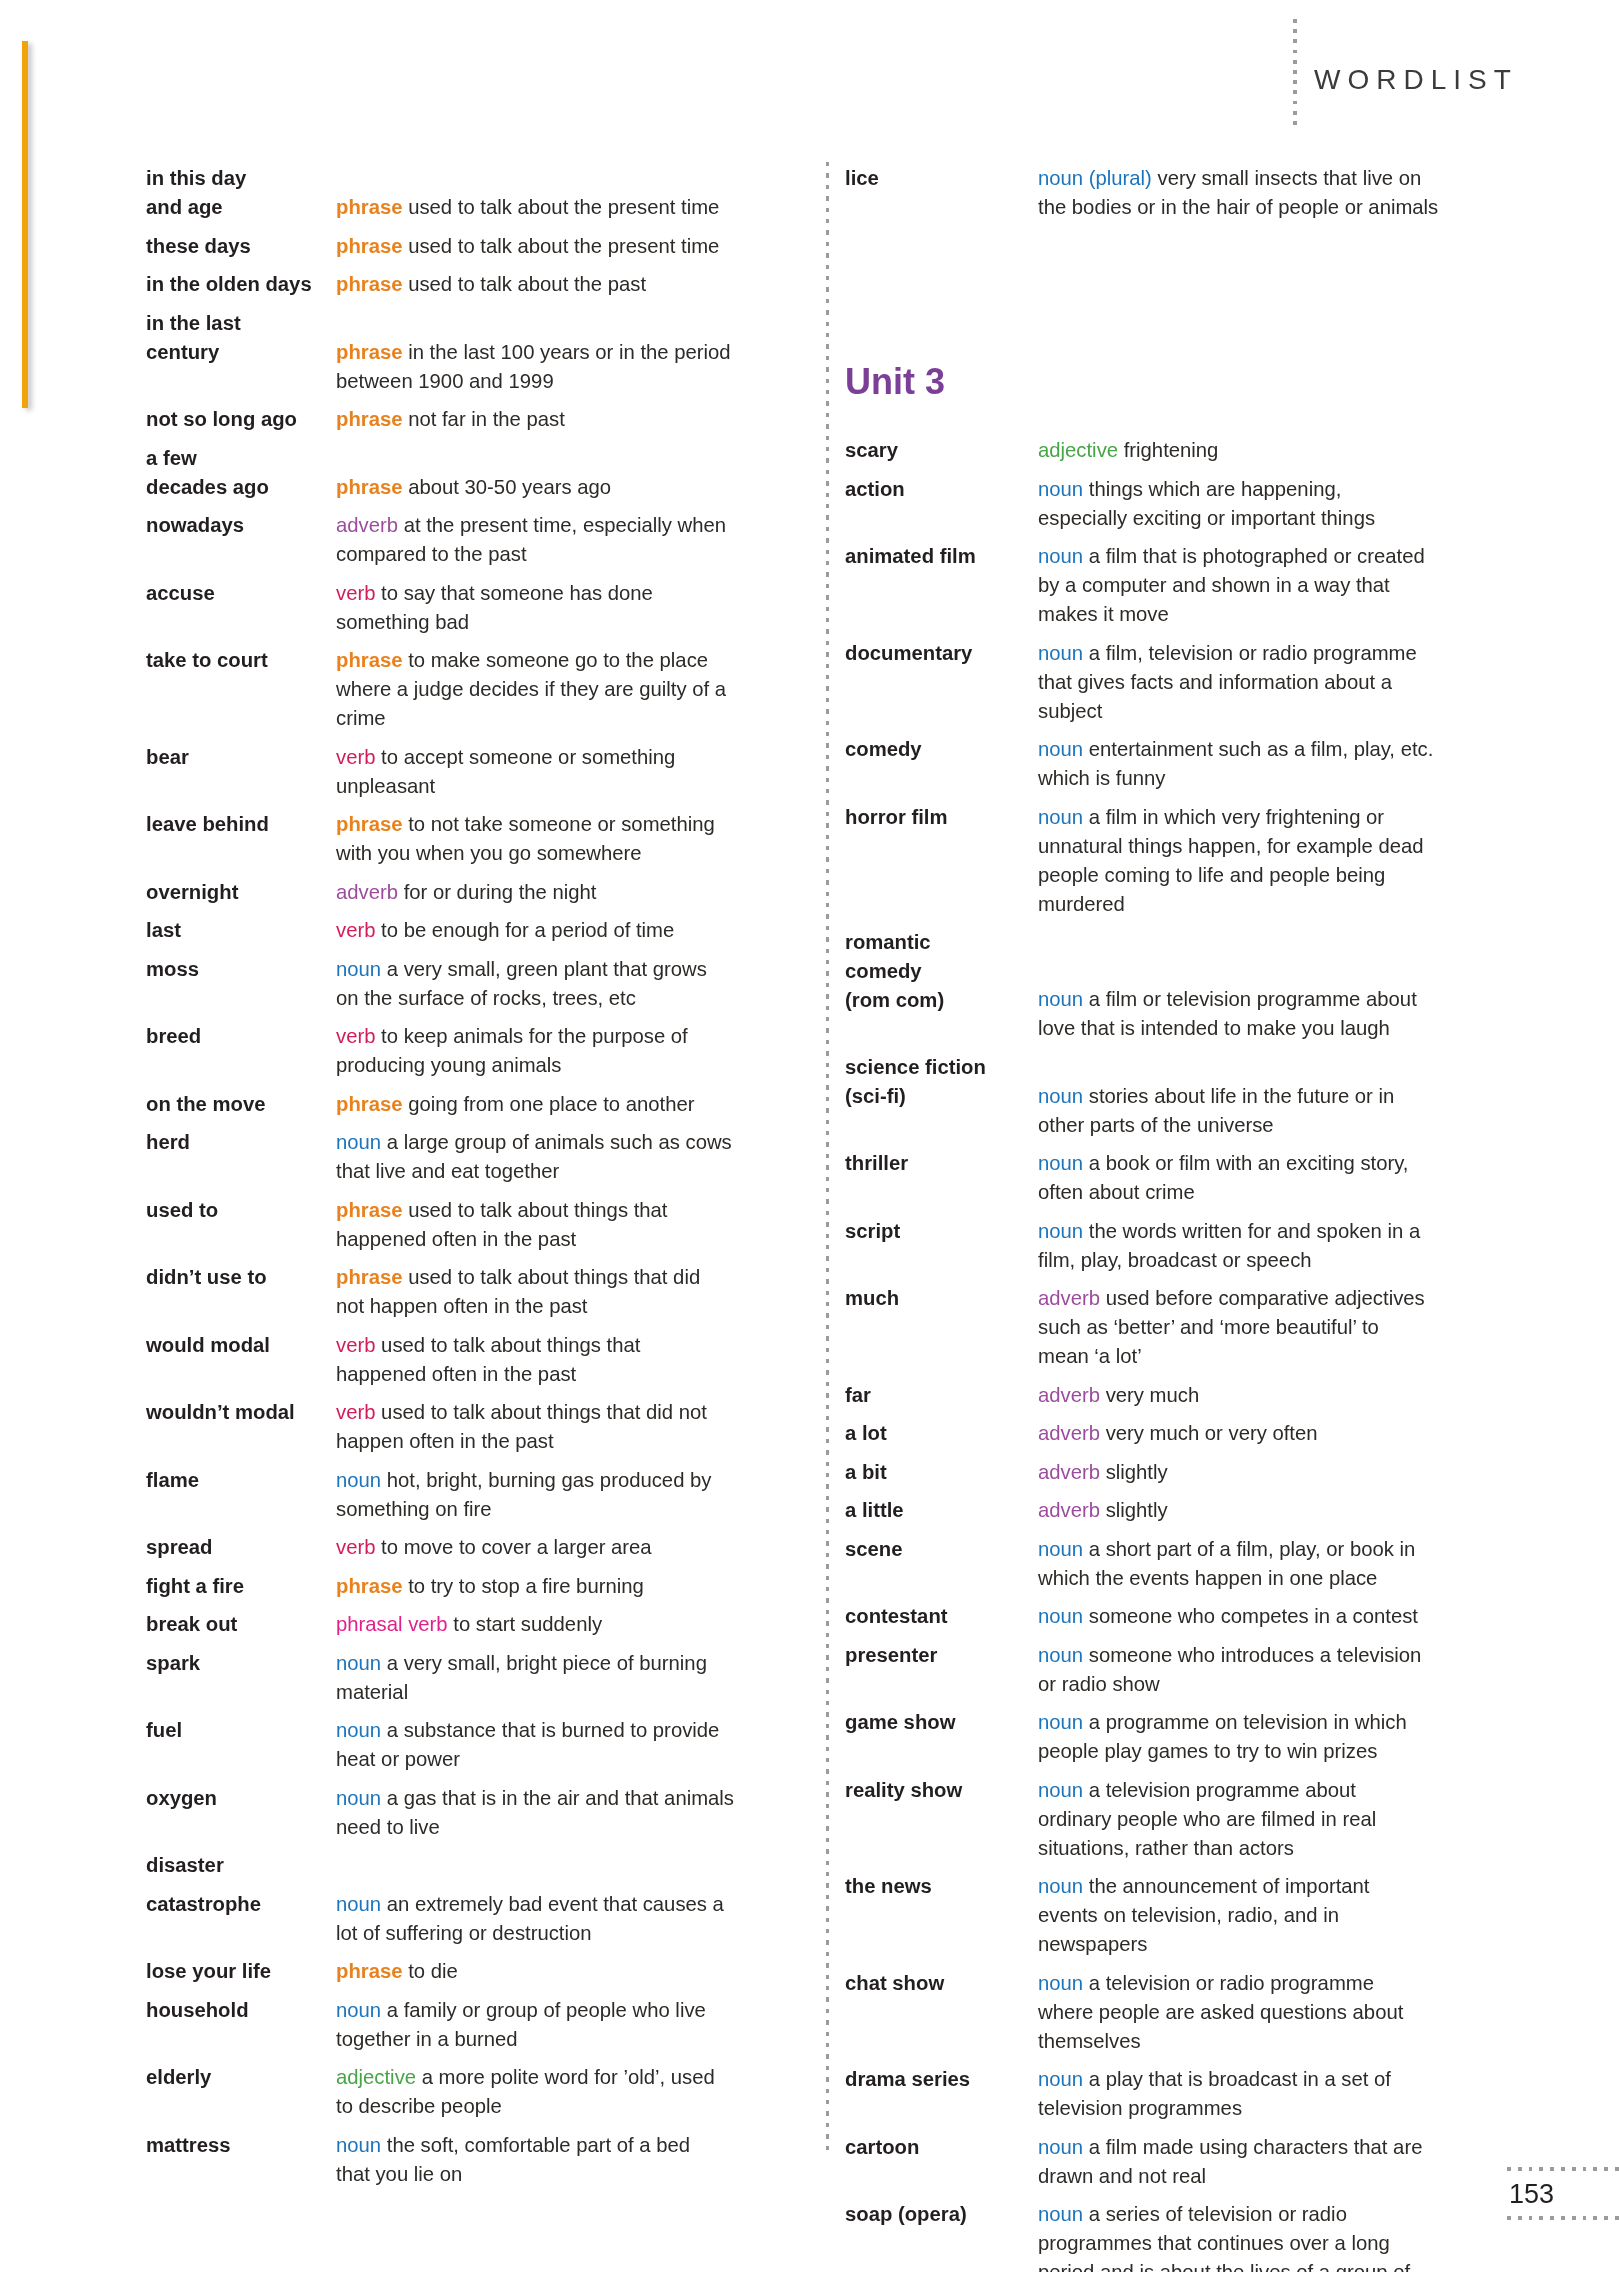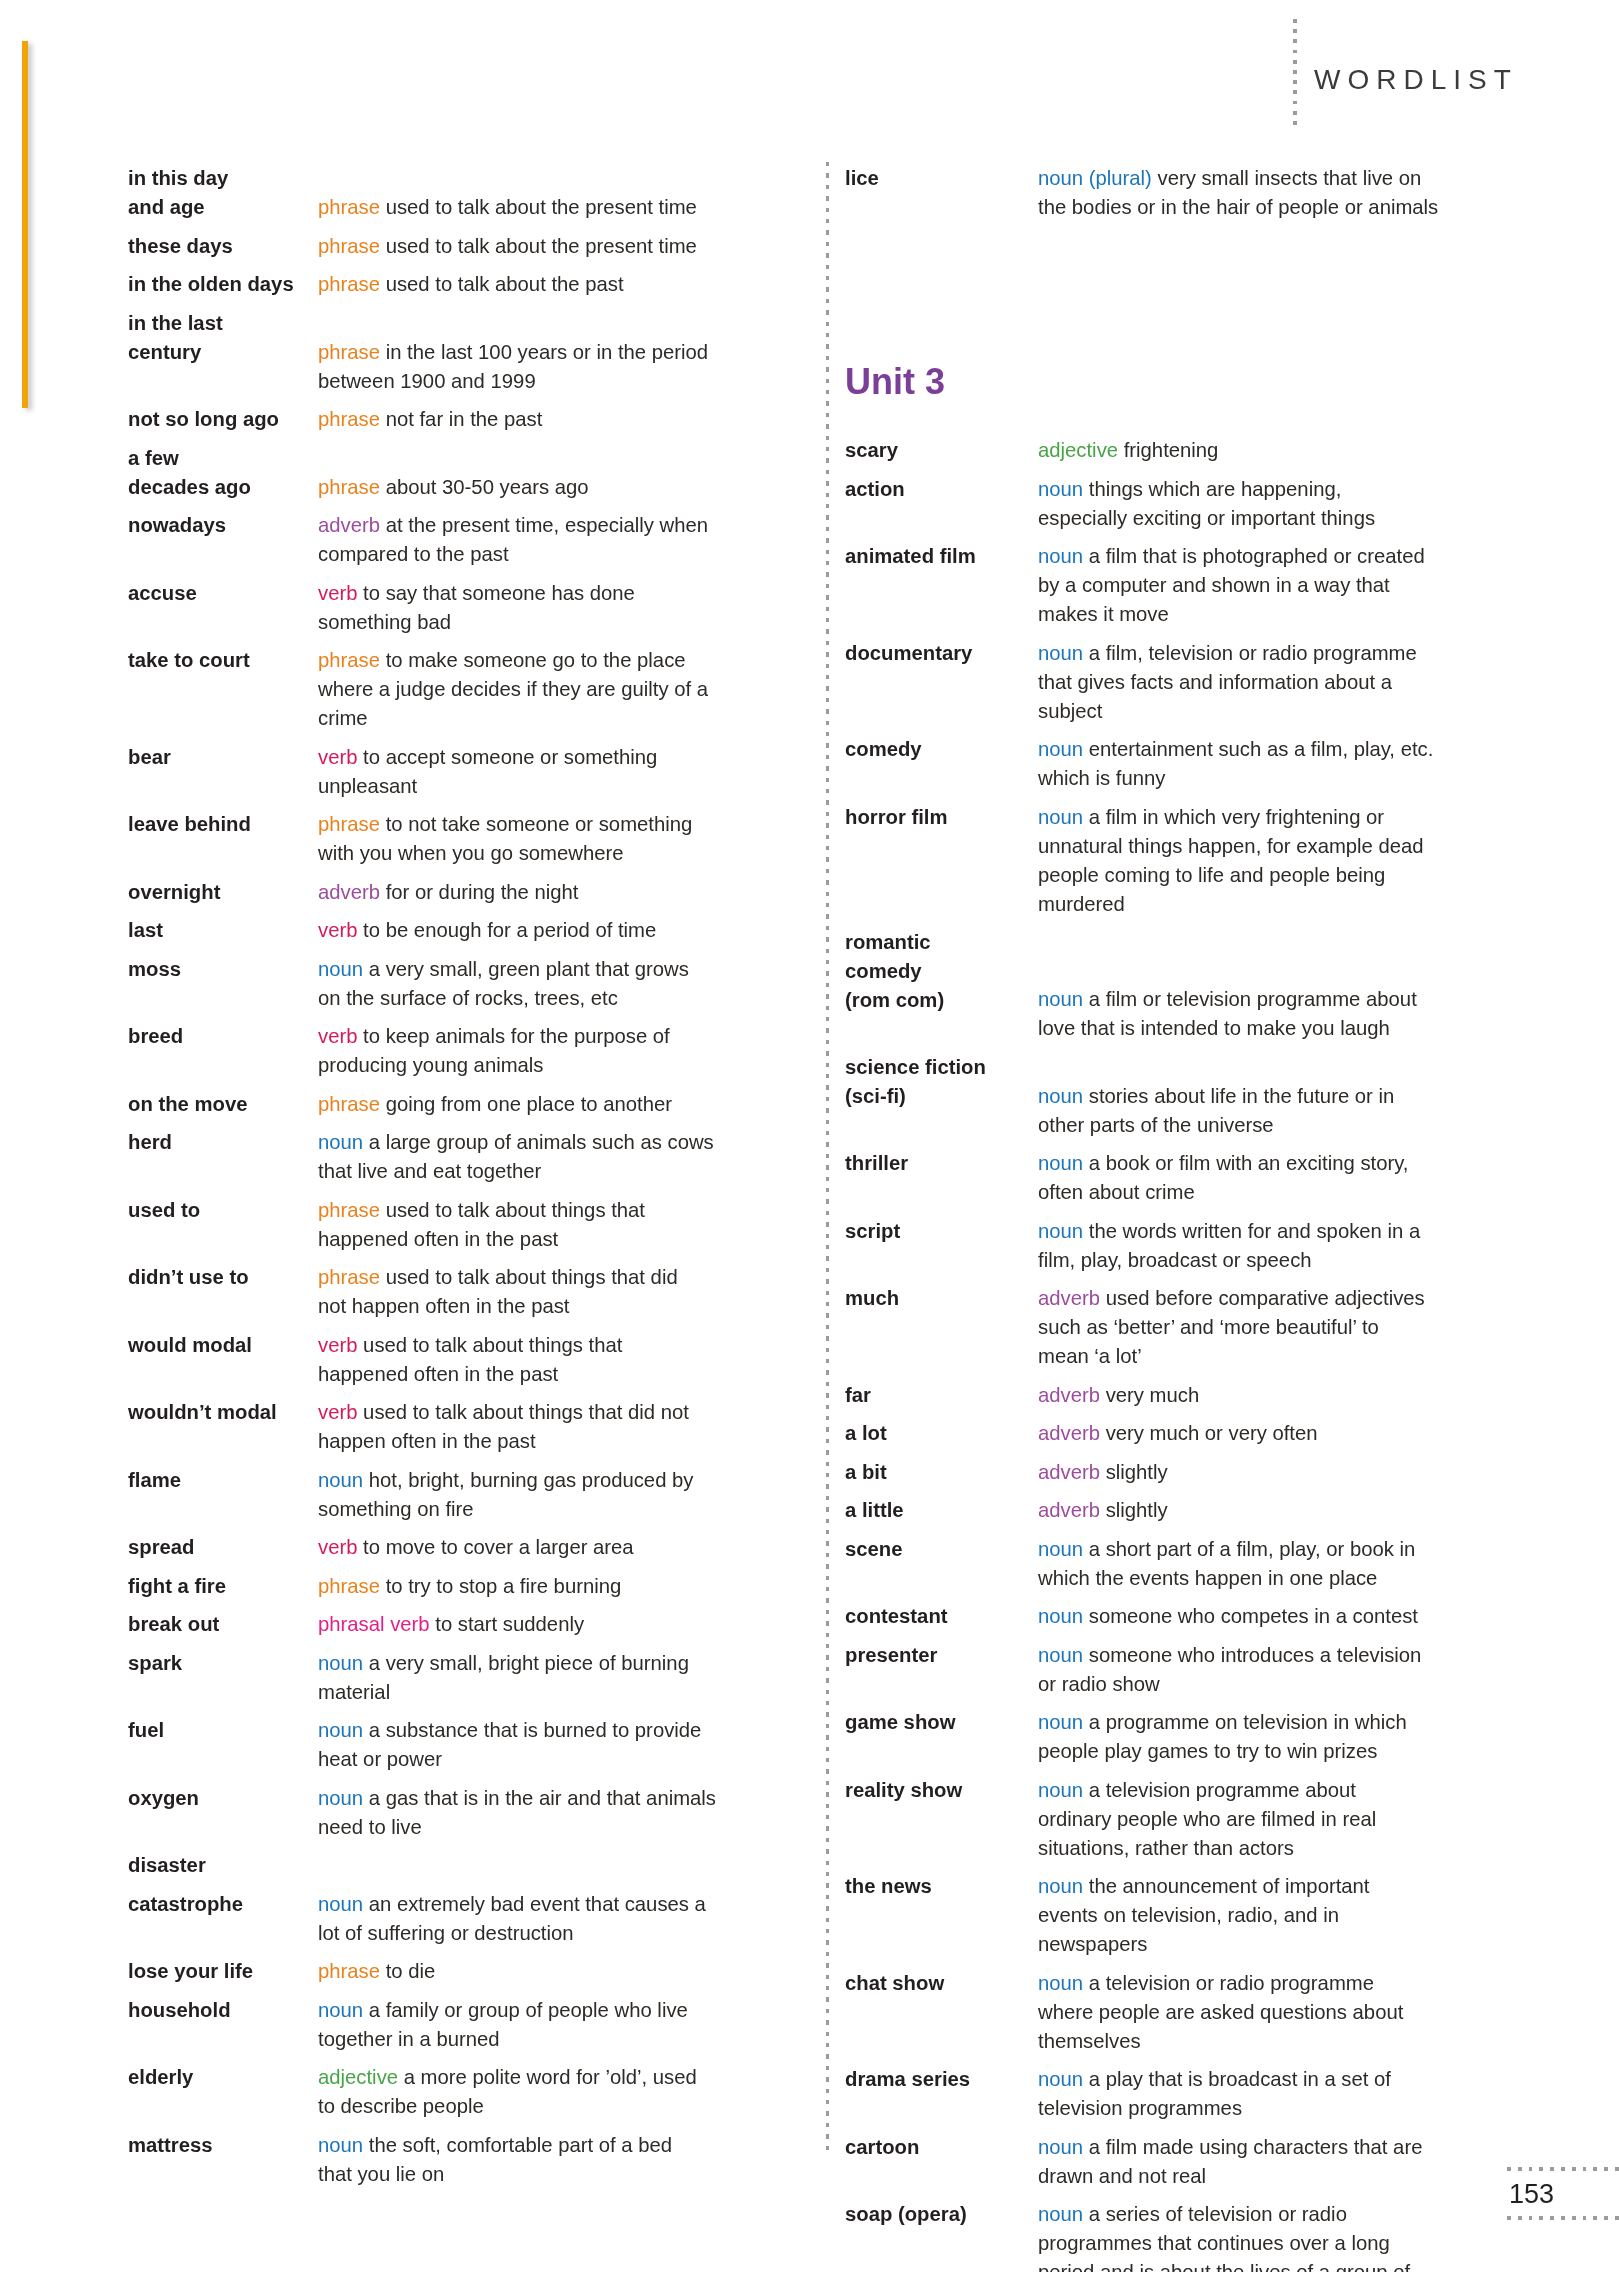--- a/index.html
+++ b/index.html
@@ -7,31 +7,31 @@
         font-family:"Liberation Sans", sans-serif;}
   .accent-bar{position:absolute;left:22px;top:41px;width:5.7px;height:367px;
         background:var(--accent-bar,#F0A30A);box-shadow:3.8px 2.5px 5.7px rgba(0,0,0,0.22);}
   .wordlist-header{position:absolute;left:1314px;top:64px;font-size:28px;font-weight:400;
         letter-spacing:7px;color:var(--header-text,#3B3B3B);}
   .header-dotted{position:absolute;left:1293px;top:19px;width:3.8px;height:107px;
         background:repeating-linear-gradient(to bottom,var(--dotted-line,#9B9B9B) 0 3.8px,transparent 3.8px 10.2px);}
   .col-sep{position:absolute;left:826px;top:162px;width:2.5px;height:1994px;
         background:repeating-linear-gradient(to bottom,var(--dotted-line,#9B9B9B) 0 4.4px,transparent 4.4px 11.4px);}
   .col{position:absolute;top:164px;}
-  .col-left{left:128px;width:687px;}
+  .col-left{left:146px;width:687px;}
   .col-right{left:845px;width:759px;}
   .entry{display:grid;margin-bottom:9.5px;}
   .col-left .entry{grid-template-columns:190px 1fr;}
   .col-right .entry{grid-template-columns:193px 1fr;}
   .term{font-weight:700;color:var(--term-text,#231F20);font-size:20.3px;line-height:29px;padding-right:5.1px;}
   .term span{display:block;white-space:nowrap;}
   .def{font-size:20.3px;line-height:29px;color:var(--body-text,#2D2A27);}
   .def .line{display:block;white-space:nowrap;}
   .pos{font-weight:400;}
-  .pos-phrase{color:var(--pos-phrase,#E8821E);}
+  .pos-phrase{color:var(--pos-phrase,#E8821E);font-weight:bold;}
   .pos-verb{color:var(--pos-verb,#D31C5B);}
   .pos-noun{color:var(--pos-noun,#1C75BC);}
   .pos-adverb{color:var(--pos-adverb,#9C4C9E);}
   .pos-adjective{color:var(--pos-adjective,#47A447);}
   .pos-phrasal_verb{color:var(--pos-phrasal-verb,#E0218A);}
   .unit-heading{margin:140px 0 35px 0;font-size:36px;line-height:39px;font-weight:700;
         color:var(--unit-heading,#7B3F98);}
   .footer-dots{position:absolute;width:113px;height:3.8px;left:1507px;
         background:repeating-linear-gradient(to right,var(--dotted-line,#8F8F8F) 0 3.8px,transparent 3.8px 10.8px);}
   .footer-dots.top{top:2167px;}

